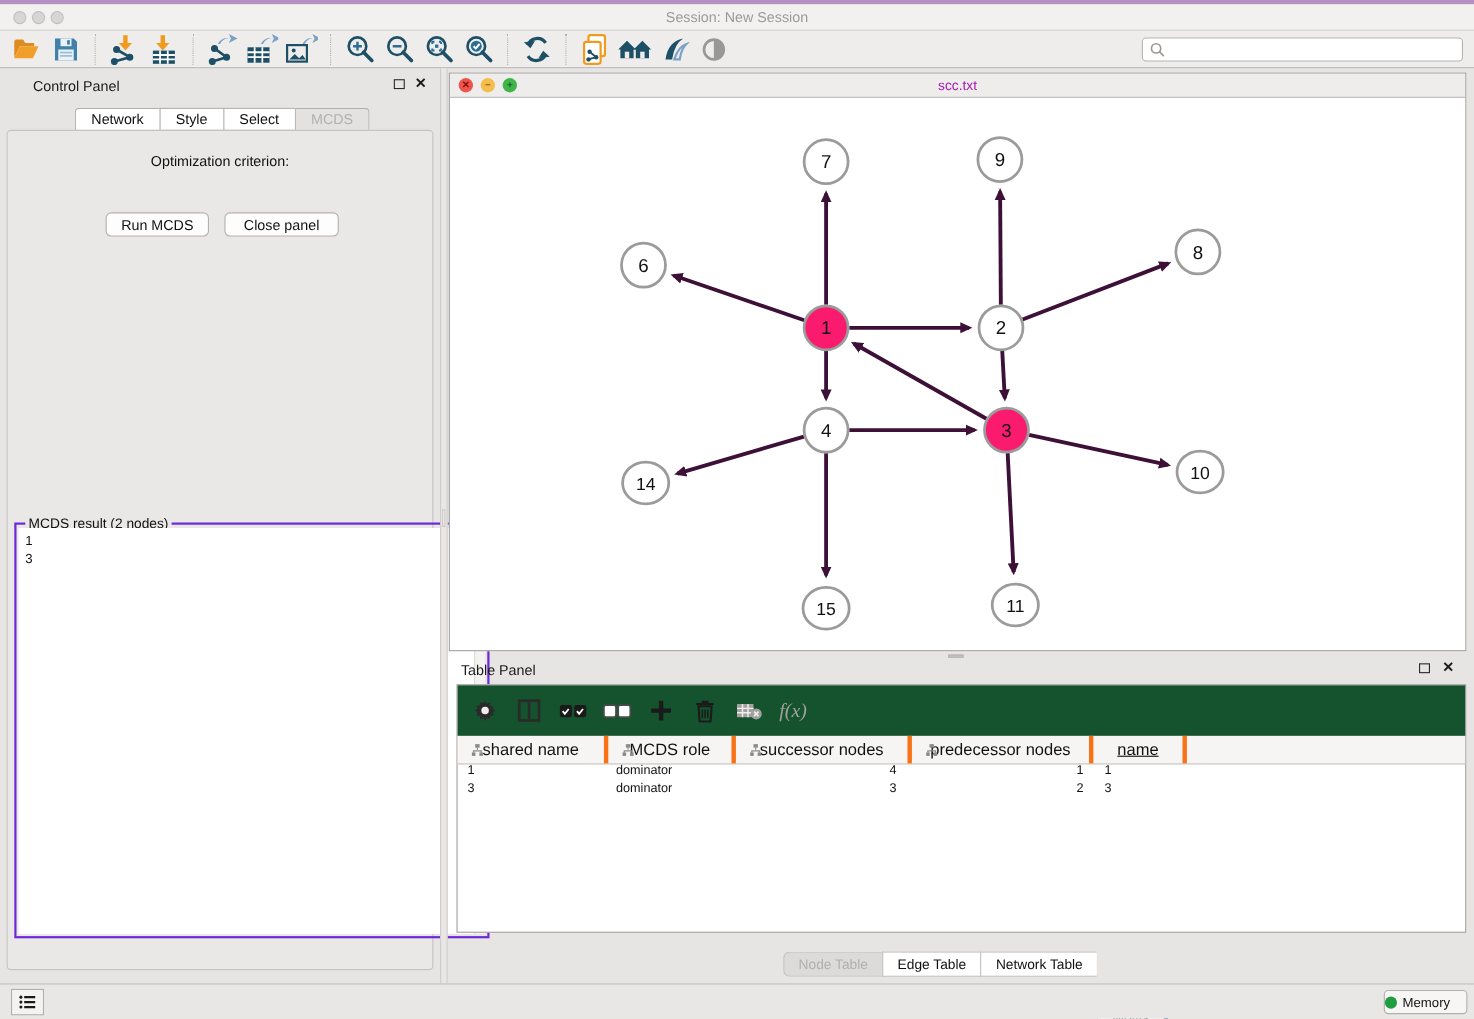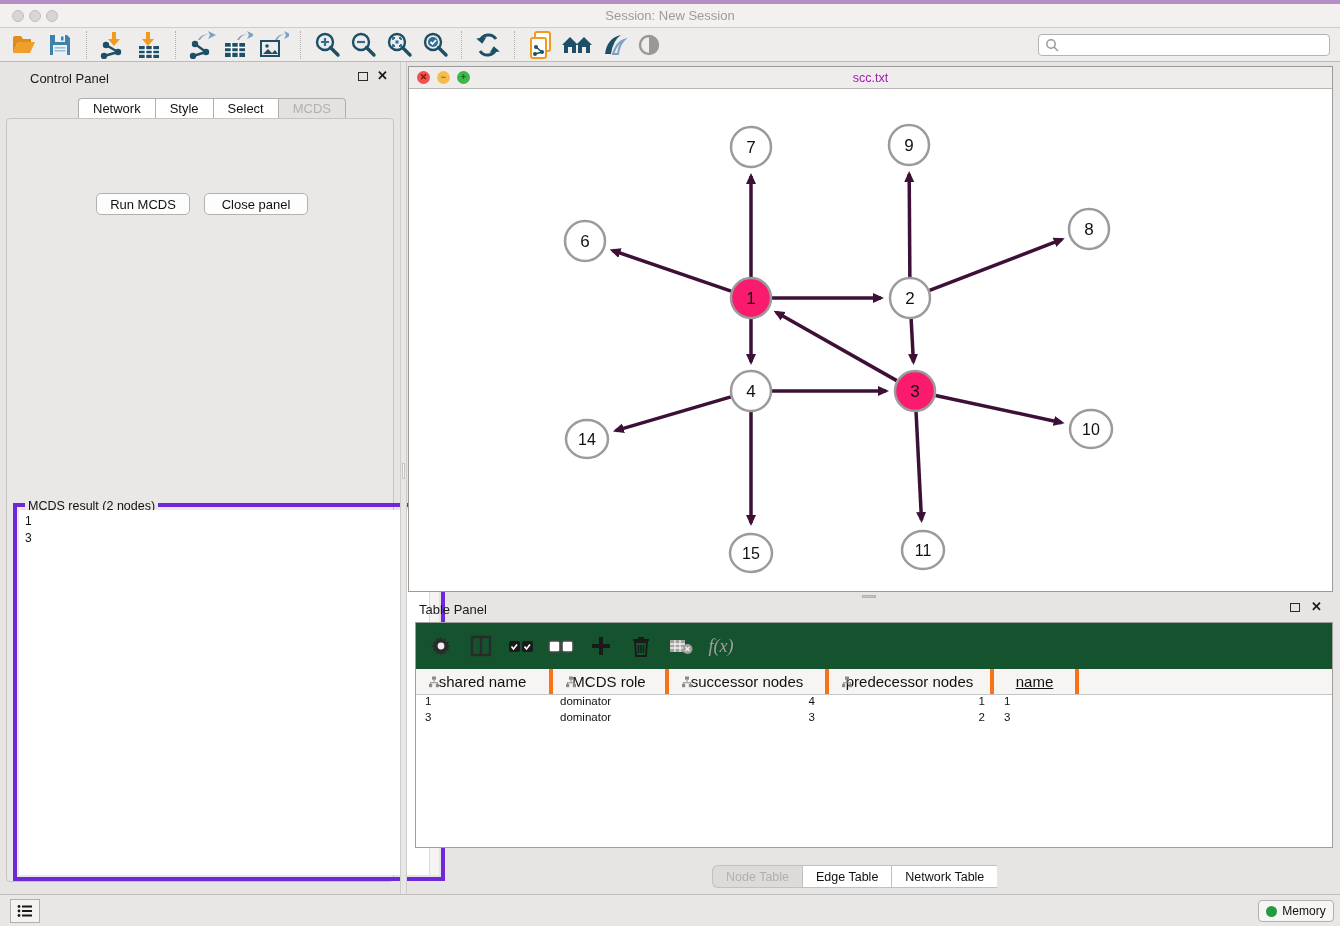--- a/index.html
+++ b/index.html
@@ -15,47 +15,47 @@
   #toolbar { left:0; top:28px; width:1340px; height:34px; background:#efedeb; border-bottom:1px solid #bdbbb9; display:flex; align-items:center; }
   .tb-sep { width:1px; height:28px; border-left:1px dotted #b3b1af; margin:0 8px; }
   .tb-btn { width:36px; height:30px; display:flex; align-items:center; justify-content:center; flex:0 0 auto; }
   #quick-search { position:absolute; right:10px; top:6px; width:292px; height:22px; background:#fff; border:1px solid #b5b3b1; border-radius:4px; display:flex; align-items:center; }
   #quick-search input { border:none; outline:none; flex:1; font-size:12px; font-family:"Liberation Sans",sans-serif; background:transparent; }
   #quick-search svg { margin:0 4px 0 6px; }
 
   
   #statusbar { left:0; top:894px; width:1340px; height:32px; background:#e9e7e5; border-top:1px solid #c2c0be; }
   #task-history-button { position:absolute; left:10px; top:4px; width:30px; height:24px; background:#f4f3f1; border:1px solid #b2b0ae; display:flex; align-items:center; justify-content:center; }
-  #memory-button { position:absolute; right:6px; top:5px; width:76px; height:22px; background:#f7f6f5; border:1px solid #b2b0ae; border-radius:4px; display:flex; align-items:center; justify-content:center; gap:5px; font-size:12px; color:#111; }
+  #memory-button { position:absolute; right:6px; top:5px; width:76px; height:22px; background:#f7f6f5; border:1px solid #b2b0ae; border-radius:4px; display:flex; align-items:center; gap:5px; font-size:12px; color:#111; }
   #memory-dot { width:11px; height:11px; border-radius:50%; background:#1f9d3f; }
 
   
   #control-panel { left:0; top:62px; width:400px; height:832px; }
   .panel-title { font-size:13px; color:#1a1a1a; }
   .float-ico { width:10px; height:9px; border:1.5px solid #2a2a2a; display:inline-block; }
   .close-ico { font-size:13px; font-weight:bold; color:#1a1a1a; line-height:10px; }
   #cp-header { position:absolute; left:0; top:0; width:100%; height:33px; }
   #cp-header .panel-title { position:absolute; left:14px; top:9px;margin-left:16px; }
   #cp-float { position:absolute; right:32px; top:10px; }
   #cp-close { position:absolute; right:12px; top:9px; }
-  #cp-tabs { position:absolute; left:78px; top:36px; height:35px; display:flex; }
+  #cp-tabs { position:absolute; left:68px; top:36px; height:35px; display:flex; }
   .cp-tab { height:21px; padding:0 14px; background:#fff; border:1px solid #b1afad; border-right:none; font-size:13px; line-height:20px; color:#111; }
   .cp-tab:first-child { border-top-left-radius:4px; }
   .cp-tab:last-child { border-right:1px solid #b1afad; border-top-right-radius:4px; }
   .cp-tab.active { background:#e4e2e0; color:#b3b1af; border-bottom:1px solid #e4e2e0; }
   #cp-content { position:absolute; left:6px; top:56px; width:388px; height:764px; background:#eae8e6; border:1px solid #c6c4c2; border-radius:4px; }
   #opt-label { position:absolute; left:0; top:20px; width:100%; text-align:center; font-size:13px; color:#111; }
   #criterion-select { position:absolute; left:39px; top:42px; width:310px; height:21px; background:#fff; border:1px solid #b3b1af; border-radius:4px; font-size:13px; line-height:19px; padding-left:10px; color:#111; }
   #criterion-select .spin { position:absolute; right:5px; top:2px; display:flex; flex-direction:column; gap:2px; align-items:center; }
   .tri-up { width:0; height:0; border-left:4px solid transparent; border-right:4px solid transparent; border-bottom:5px solid #555; }
   .tri-down { width:0; height:0; border-left:4px solid transparent; border-right:4px solid transparent; border-top:5px solid #555; }
   .cp-btn { position:absolute; top:74px; height:22px; background:#fdfdfd; border:1px solid #b3b1af; border-radius:5px; font-size:13px; color:#111; display:flex; align-items:center; justify-content:center; }
   #run-mcds-button { left:89px; width:94px; }
   #close-panel-button { left:197px; width:104px; }
-  #mcds-result-box { position:absolute; left:6px; top:384px; width:432px; height:378px; border:4px solid #6d28d9; }
+  #mcds-result-box { position:absolute; left:6px; top:356px; width:432px; height:378px; border:2px solid #6d28d9; }
   #mcds-result-legend { position:absolute; left:8px; top:-8px; background:#eae8e6; padding:0 3px; font-size:12.5px; color:#111; }
   #mcds-result-inner { position:absolute; left:2px; top:3px; right:2px; bottom:2px; background:#fff; }
   #mcds-result-text { font-family:"Liberation Sans",sans-serif; font-size:12px; line-height:17px; padding:3px 0 0 6px; color:#111; white-space:pre; }
   #mcds-scroll { position:absolute; right:0; top:0; width:10px; height:100%; background:#f4f3f2; border-left:1px solid #dddbd9; }
   #mcds-thumb { position:absolute; left:1px; top:1px; width:8px; height:78px; background:#cdcbc9; border-radius:4px; }
 
   
   #v-splitter { left:400px; top:62px; width:7px; height:832px; background:#e9e7e5; border-left:1px solid #cfcdcb; border-right:1px solid #cfcdcb; }
   #v-splitter .handle { position:absolute; left:1px; top:401px; width:3px; height:16px; background:#f6f5f4; border:1px solid #c6c4c2; }
 
@@ -252,20 +252,21 @@
     <span id="cp-float" class="float-ico"></span>
     <span id="cp-close" class="close-ico">✕</span>
   </div>
   <div id="cp-tabs">
       <div class="cp-tab">Network</div>
       <div class="cp-tab">Style</div>
       <div class="cp-tab">Select</div>
       <div class="cp-tab active">MCDS</div>
     </div>
   <div id="cp-content">
+    <div id="opt-label">Optimization criterion:</div>
     <div id="run-mcds-button" class="cp-btn">
         <span>Run MCDS</span>
       </div>
     <div id="close-panel-button" class="cp-btn">
         <span>Close panel</span>
       </div>
     <div id="mcds-result-box">
       <span id="mcds-result-legend">MCDS result (2 nodes)</span>
       <div id="mcds-result-inner">
         <pre id="mcds-result-text">1

